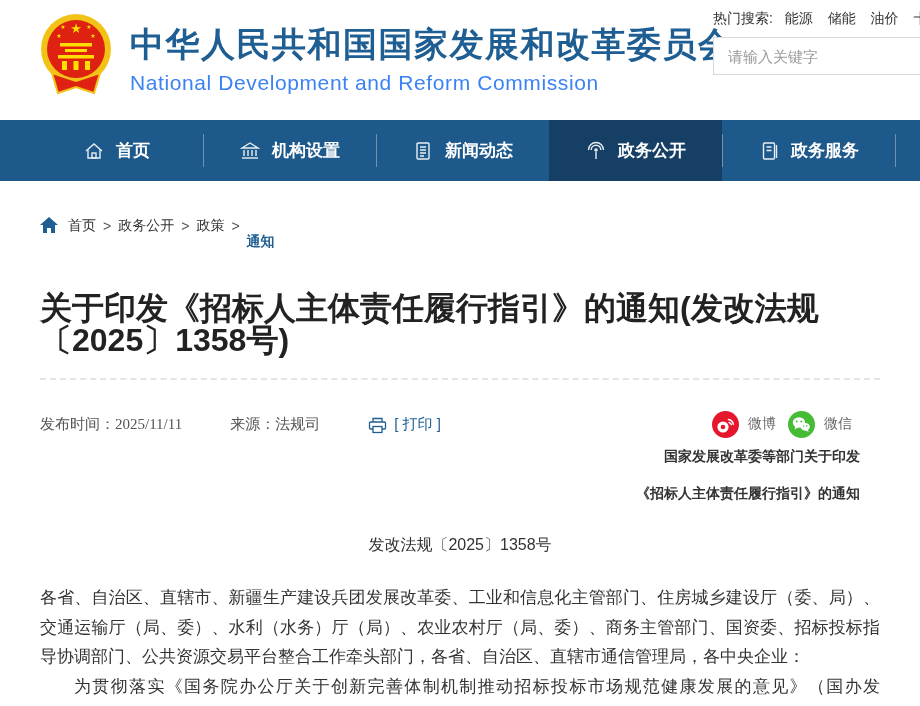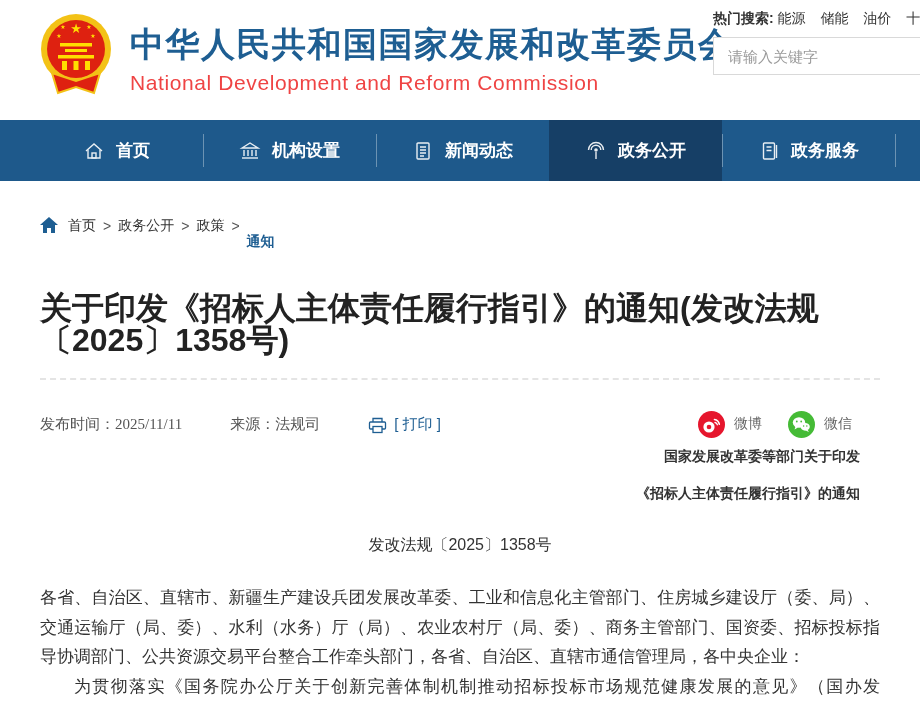--- a/index.html
+++ b/index.html
@@ -4,25 +4,25 @@
 <style>
   * { margin:0; padding:0; box-sizing:border-box; }
   html,body { width:920px; height:706px; overflow:hidden; background:#fff;
     font-family:"Liberation Sans","DejaVu Sans",sans-serif; }
 
   
   .header { position:relative; height:120px; background:#fff; }
   .emblem { position:absolute; left:40px; top:11px; width:72px; height:88px; }
   .brand { position:absolute; left:130px; top:22px; }
   .brand-cn { font-size:34px; font-weight:bold; color:#1e5e92; letter-spacing:1.5px; white-space:nowrap; }
-  .brand-en { font-size:21px; color:#ef4444; letter-spacing:0.6px; margin-top:3px; white-space:nowrap; }
+  .brand-en { font-size:21px; color:#3b82f6; letter-spacing:0.6px; margin-top:3px; white-space:nowrap; }
 
   .topbar { position:absolute; left:713px; top:10px; width:260px; }
   .hot { font-size:14px; color:#333; white-space:nowrap; }
-  .hot-label { font-weight:bold; }
+  .hot-label { font-weight:normal; margin-right:8px; }
   .hot-item { margin-right:11px; cursor:pointer; }
   .search-box { margin-top:9px; width:250px; height:38px; border:1px solid #d9d9d9; background:#fff; display:flex; align-items:center; }
   .search-box input { border:none; outline:none; width:100%; height:100%; padding:0 14px; font-size:15px; color:#333;
     font-family:"Liberation Sans","DejaVu Sans",sans-serif; }
   .search-box input::placeholder { color:#9a9a9a; }
 
   
   .nav { height:61px; background:#1e598b; display:flex; padding-left:30px; position:relative; }
   .nav-item { width:173px; height:61px; display:flex; align-items:center; justify-content:center; gap:11px;
     color:#fff; font-size:17px; font-weight:bold; cursor:pointer; position:relative; }
@@ -39,21 +39,21 @@
   .crumb-current { color:#1e5e92; font-weight:bold;margin-top:33px; }
   .home-icon { width:18px; height:17px; margin-right:3px; }
 
   
   .page-title { margin:41px 40px 0 40px; font-size:32px; font-weight:bold; color:#222; line-height:32px; }
   .dashed-sep { margin:22px 40px 0 40px; border-top:2px dashed #e4e4e4; }
 
   .meta { margin:30px 40px 0 40px; display:flex; align-items:center; font-size:15px; color:#555; height:28px; }
   .meta-block { margin-right:48px; white-space:nowrap;font-family:Liberation Serif, serif; }
   .print-btn { display:flex; align-items:flex-end; gap:7px; color:#1e5e92; cursor:pointer; white-space:nowrap; }
-  .share { margin-left:auto; display:flex; align-items:center; gap:26px; padding-right:28px; }
+  .share { margin-left:auto; display:flex; align-items:center; gap:12px; padding-right:28px; }
   .share-item { display:flex; align-items:center; gap:9px; cursor:pointer; font-size:14px; color:#666; }
   .share-item svg { width:27px; height:27px; }
 
   
   .article-title { text-align:right; font-size:14px; font-weight:bold; color:#333; line-height:37px; padding:0 60px; }
   .doc-number { text-align:center; font-size:16px; color:#333; margin-top:23px; }
   .body-text { margin:27px 40px 0 40px; font-size:17px; color:#333; line-height:29.5px; text-align:justify; }
   .body-text .indent { text-indent:2em; }
 </style>
 </head>

